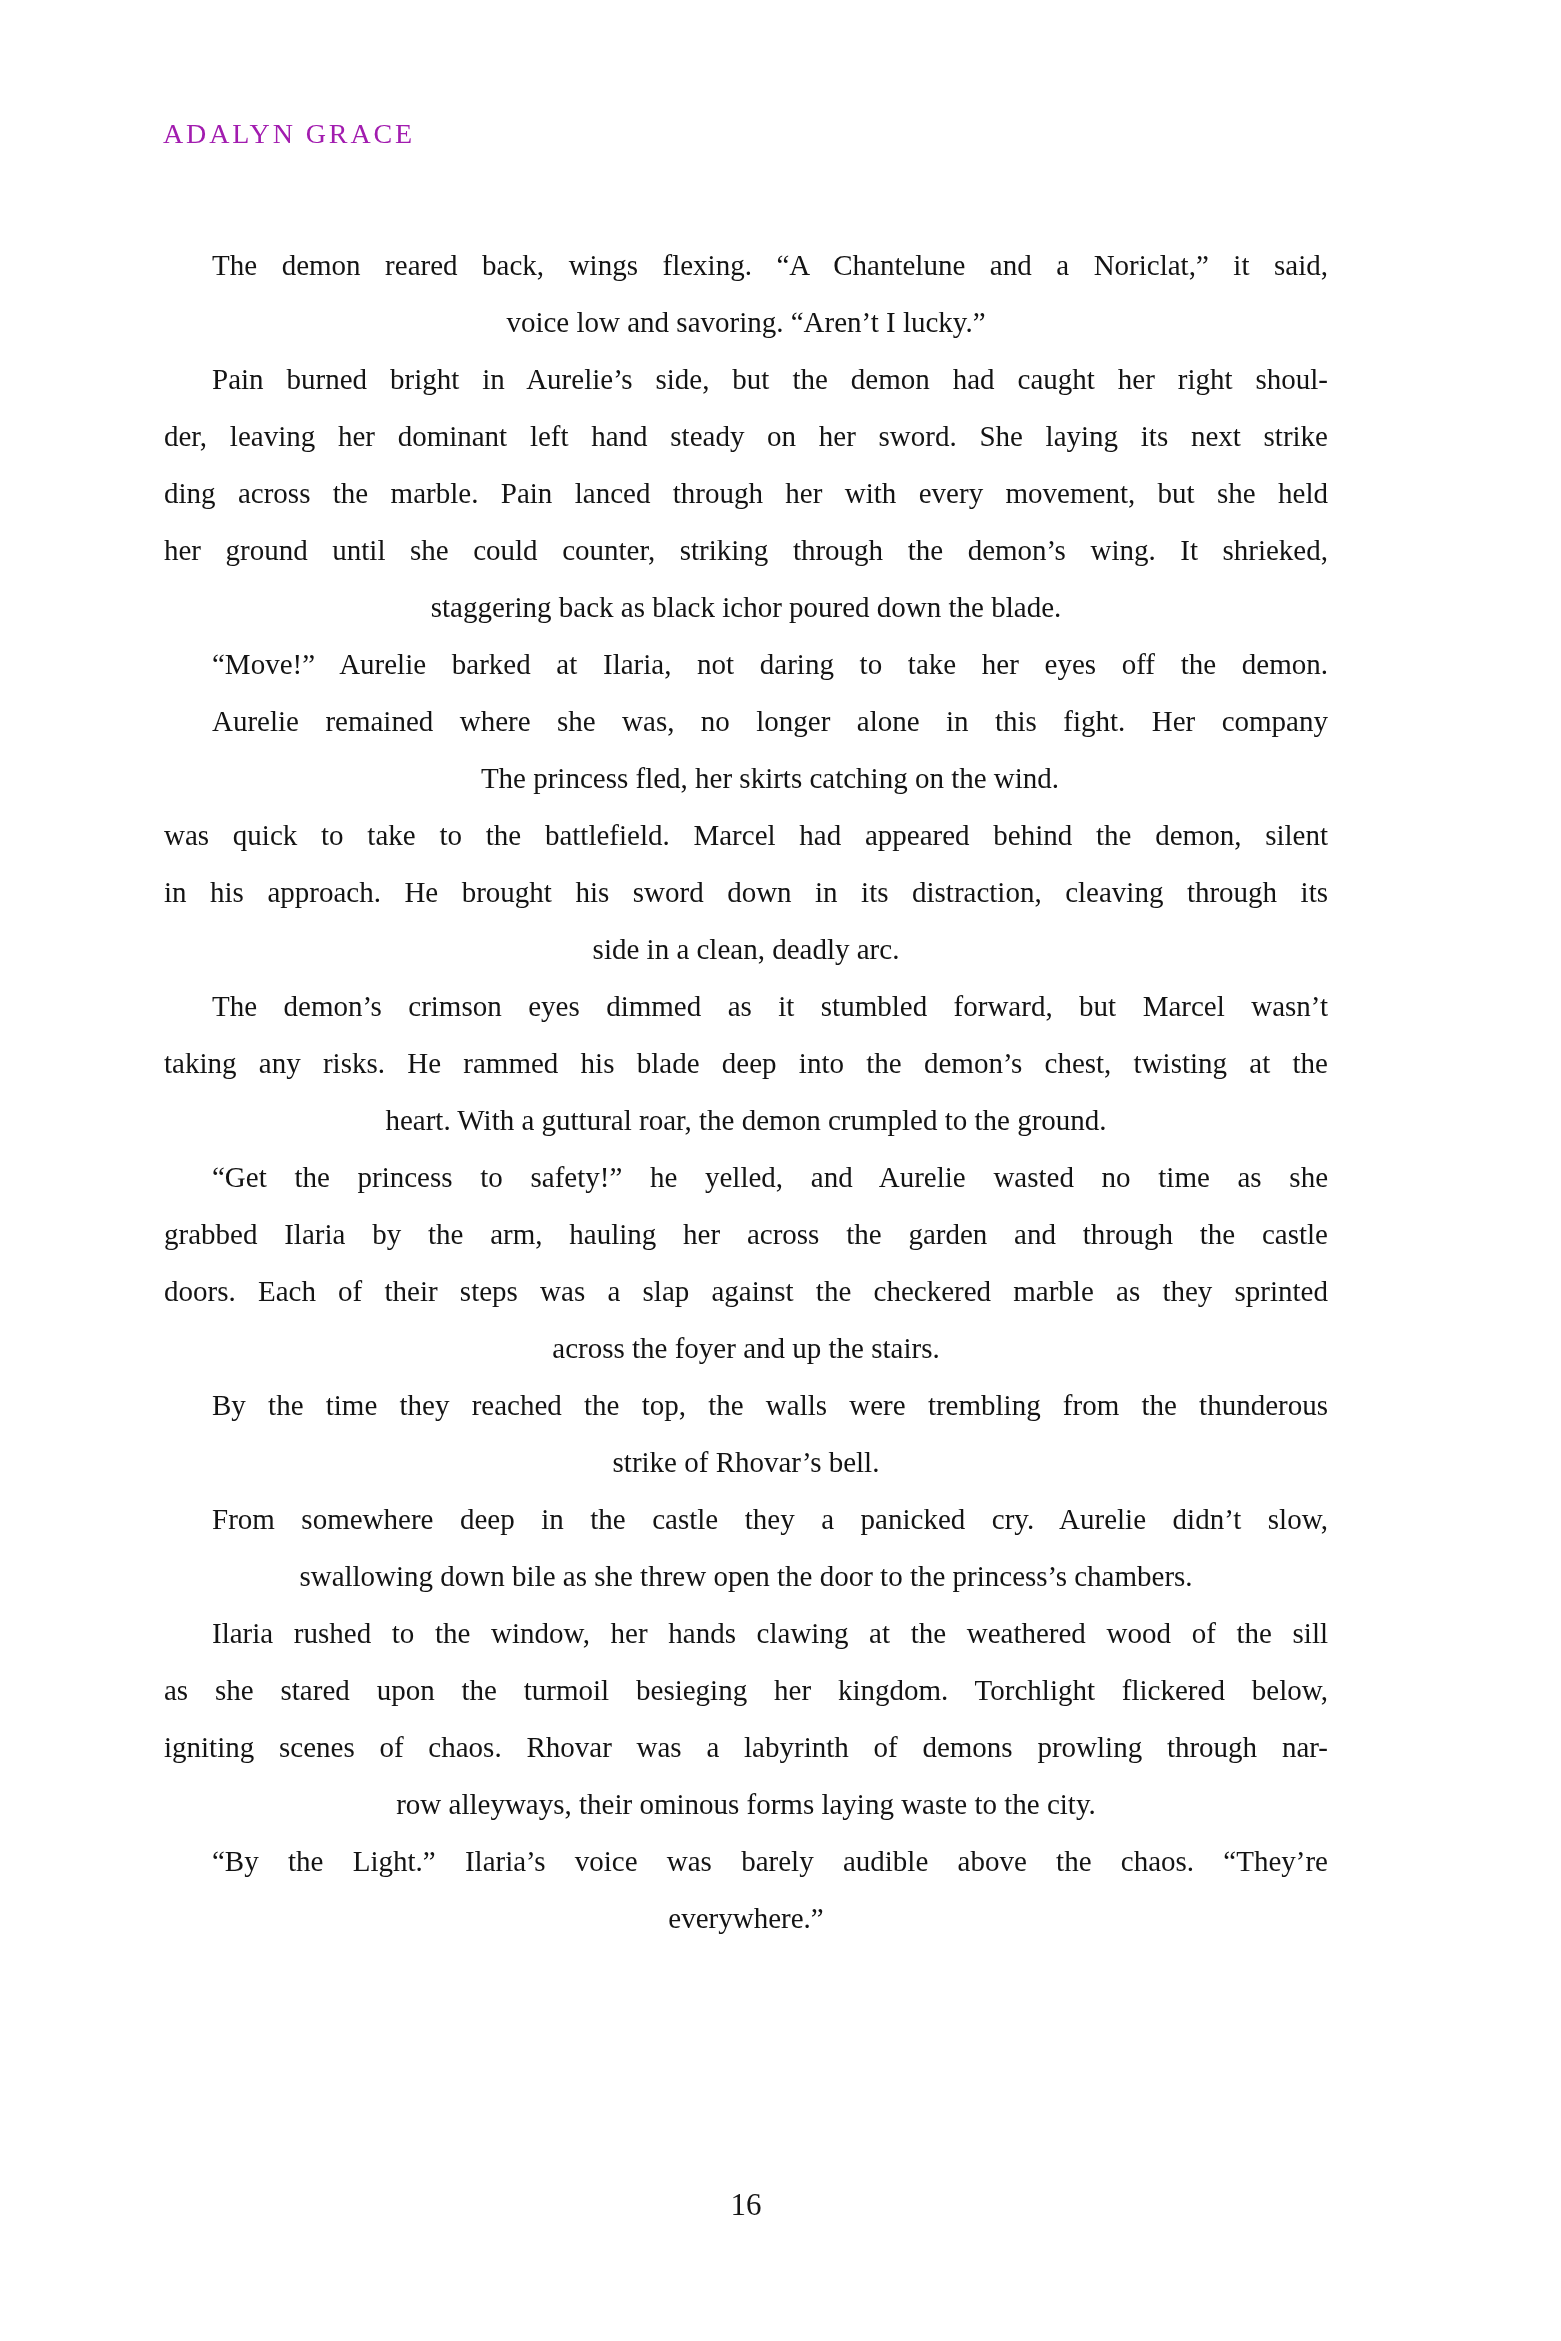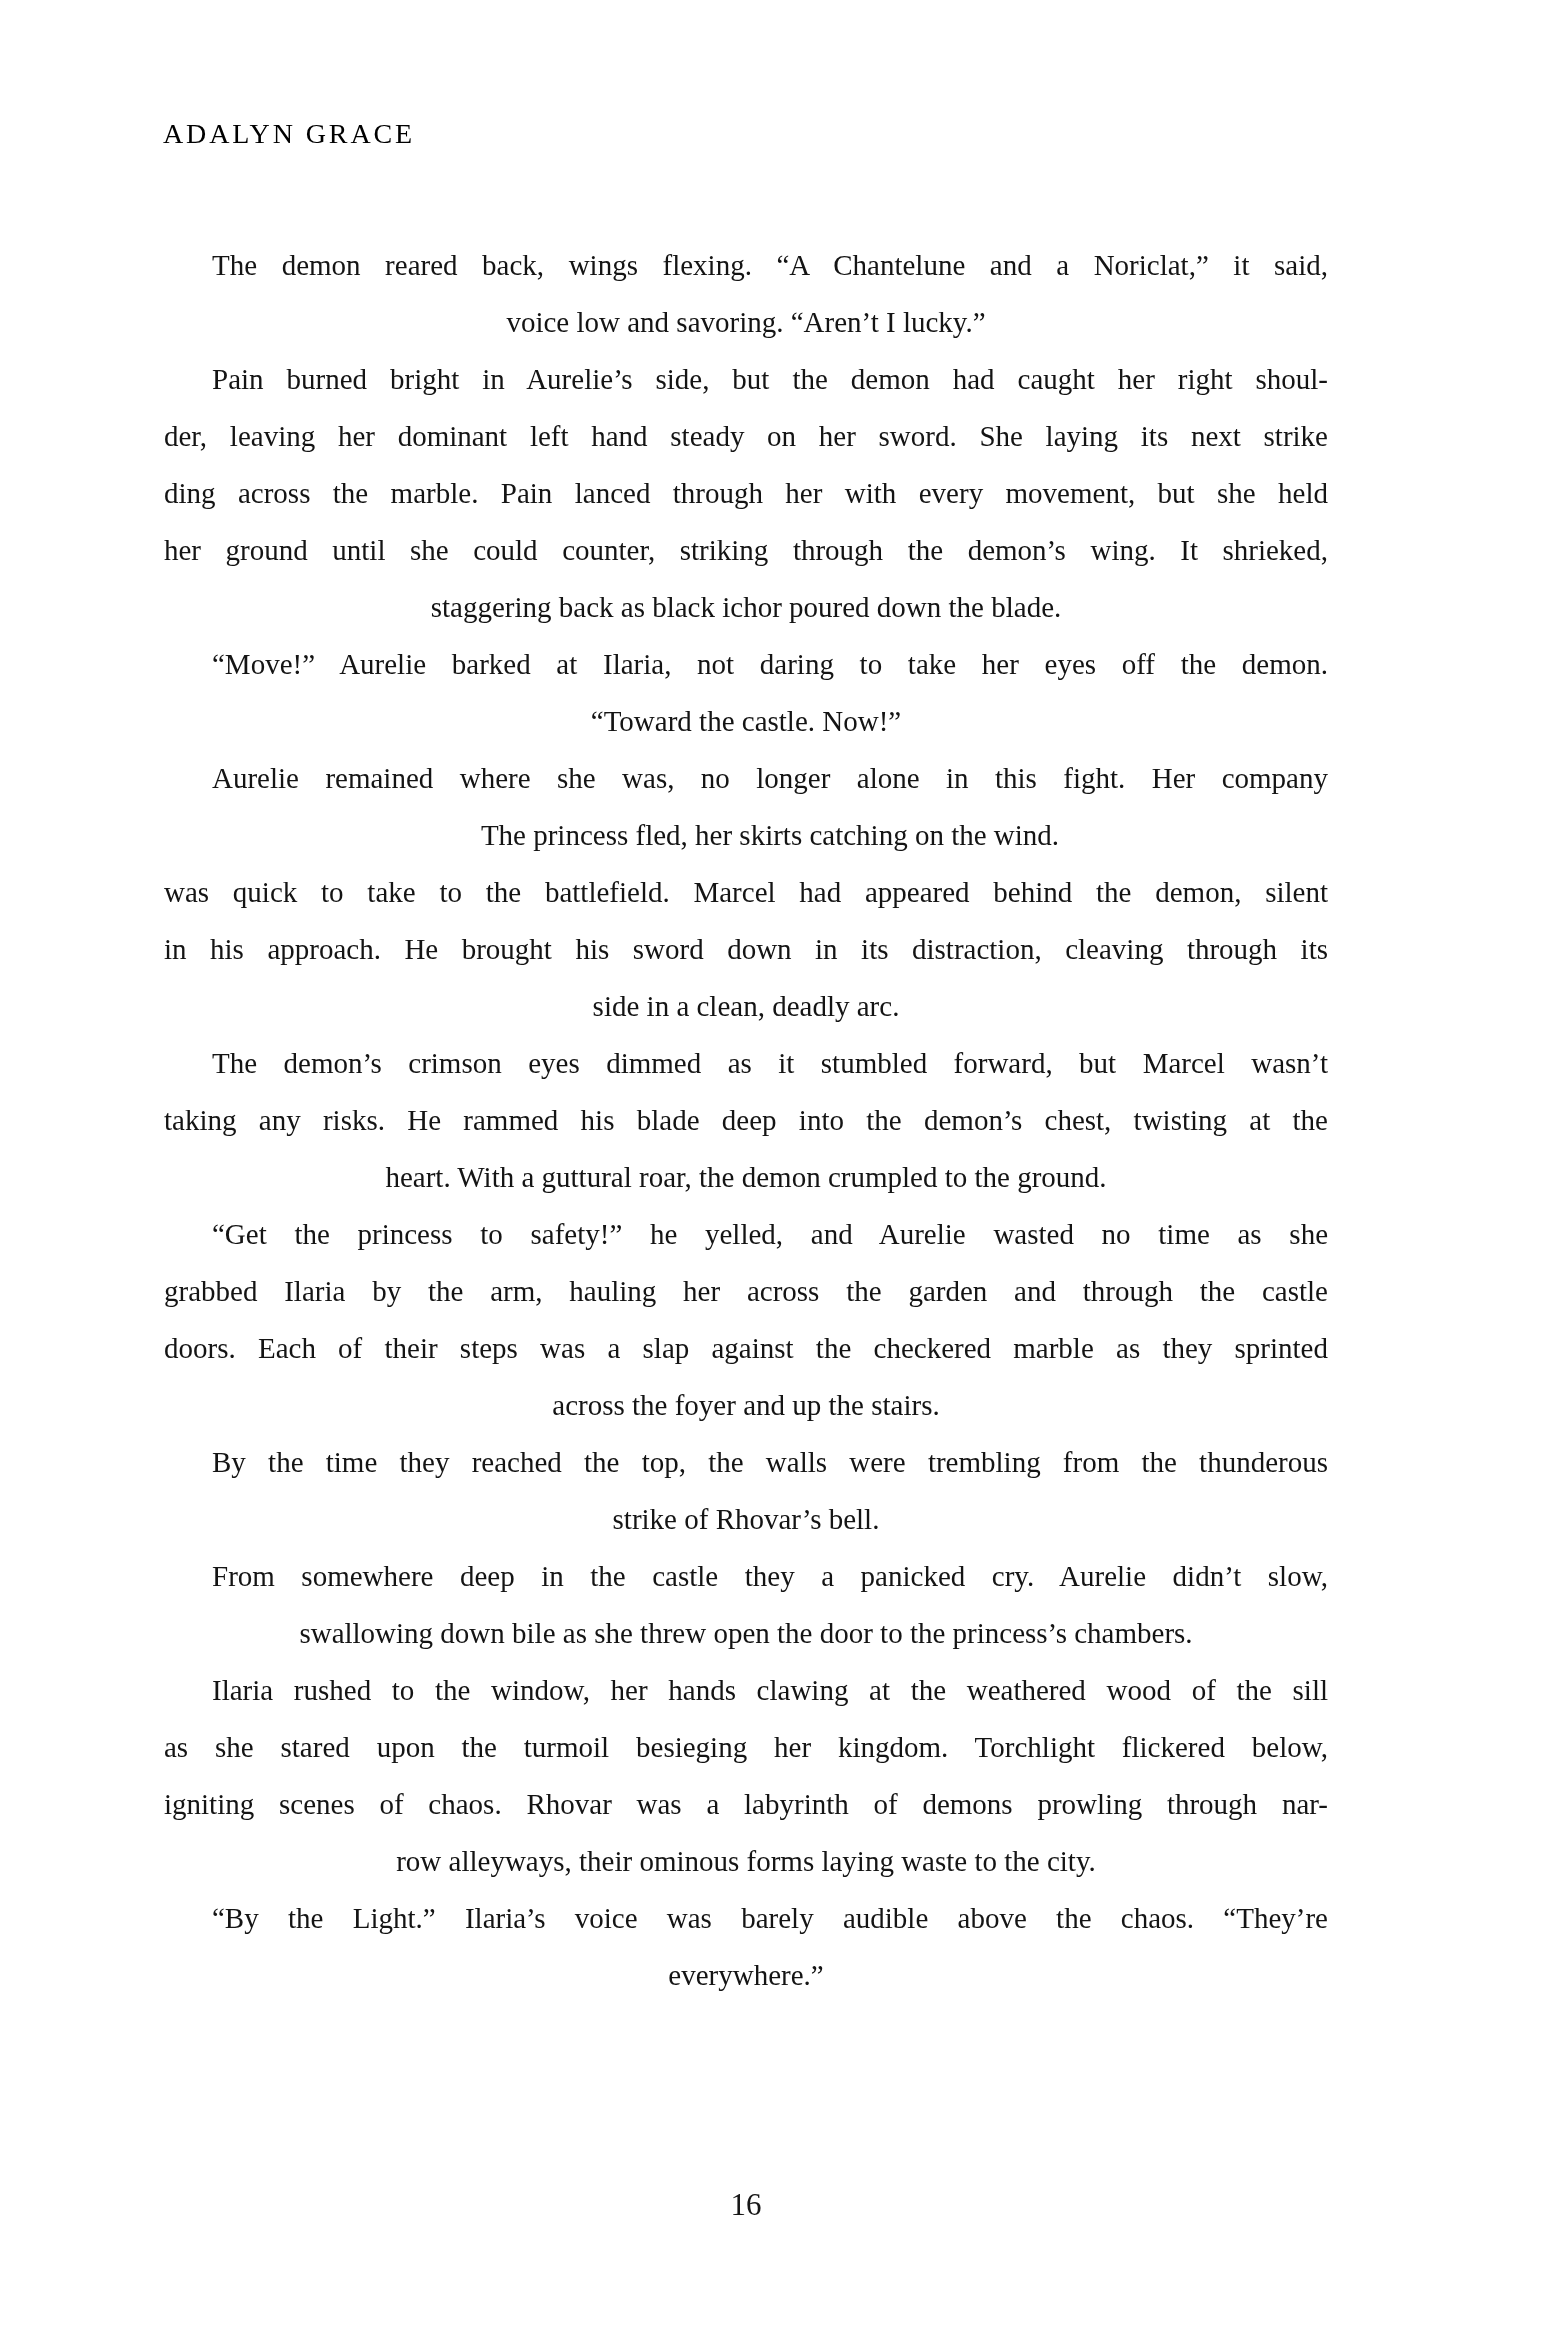--- a/index.html
+++ b/index.html
@@ -15,21 +15,21 @@
     font-family: "Liberation Serif", serif;
     overflow: hidden;
   }
   .running-header {
     position: absolute;
     left: 163px;
     top: 118px;
     font-size: 28px;
     letter-spacing: 2.9px;
     font-weight: normal;
-    color: #000000;
+    color: #a21caf;
     white-space: nowrap;
   }
   .body-text {
     position: absolute;
     left: 164px;
     top: 237px;
     width: 1164px;
     font-size: 29px;
     line-height: 57px;
     color: #141414;
@@ -64,21 +64,20 @@
 
   <div class="body-text">
       <div class="line indent just">The demon reared back, wings flexing. “A Chantelune and a Noriclat,” it said,</div>
       <div class="line">voice low and savoring. “Aren’t I lucky.”</div>
       <div class="line indent just">Pain burned bright in Aurelie’s side, but the demon had caught her right shoul-</div>
       <div class="line just">der, leaving her dominant left hand steady on her sword. She laying its next strike</div>
       <div class="line just">ding across the marble. Pain lanced through her with every movement, but she held</div>
       <div class="line just">her ground until she could counter, striking through the demon’s wing. It shrieked,</div>
       <div class="line">staggering back as black ichor poured down the blade.</div>
       <div class="line indent just">“Move!” Aurelie barked at Ilaria, not daring to take her eyes off the demon.</div>
-      <div class="line">“Toward the castle. Now!”</div>
       <div class="line indent just">Aurelie remained where she was, no longer alone in this fight. Her company</div>
       <div class="line indent">The princess fled, her skirts catching on the wind.</div>
       <div class="line just">was quick to take to the battlefield. Marcel had appeared behind the demon, silent</div>
       <div class="line just">in his approach. He brought his sword down in its distraction, cleaving through its</div>
       <div class="line">side in a clean, deadly arc.</div>
       <div class="line indent just">The demon’s crimson eyes dimmed as it stumbled forward, but Marcel wasn’t</div>
       <div class="line just">taking any risks. He rammed his blade deep into the demon’s chest, twisting at the</div>
       <div class="line">heart. With a guttural roar, the demon crumpled to the ground.</div>
       <div class="line indent just">“Get the princess to safety!” he yelled, and Aurelie wasted no time as she</div>
       <div class="line just">grabbed Ilaria by the arm, hauling her across the garden and through the castle</div>

